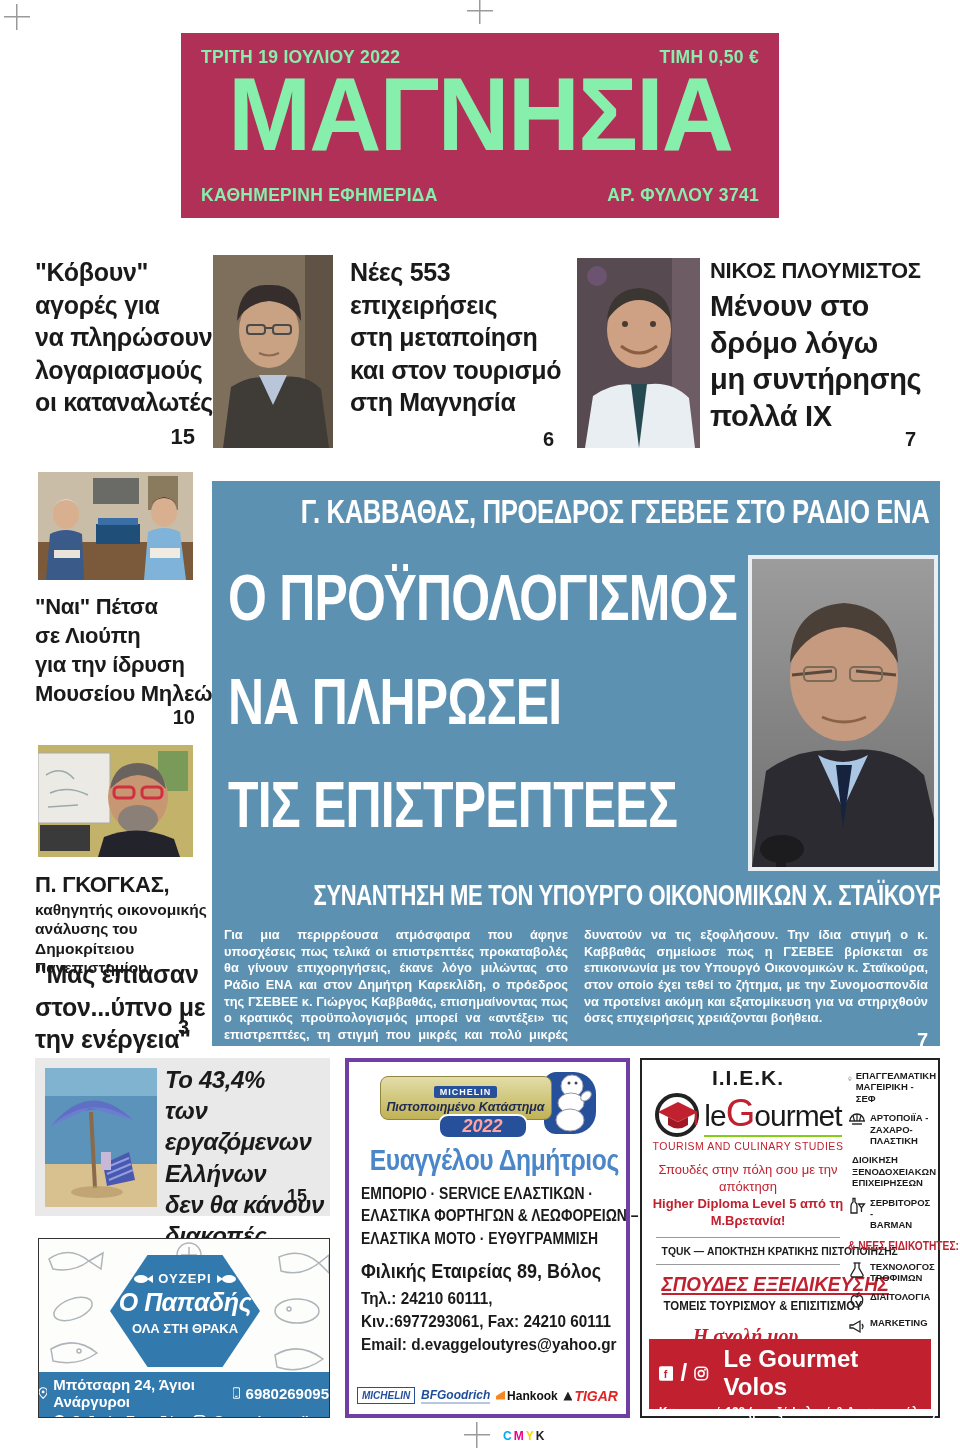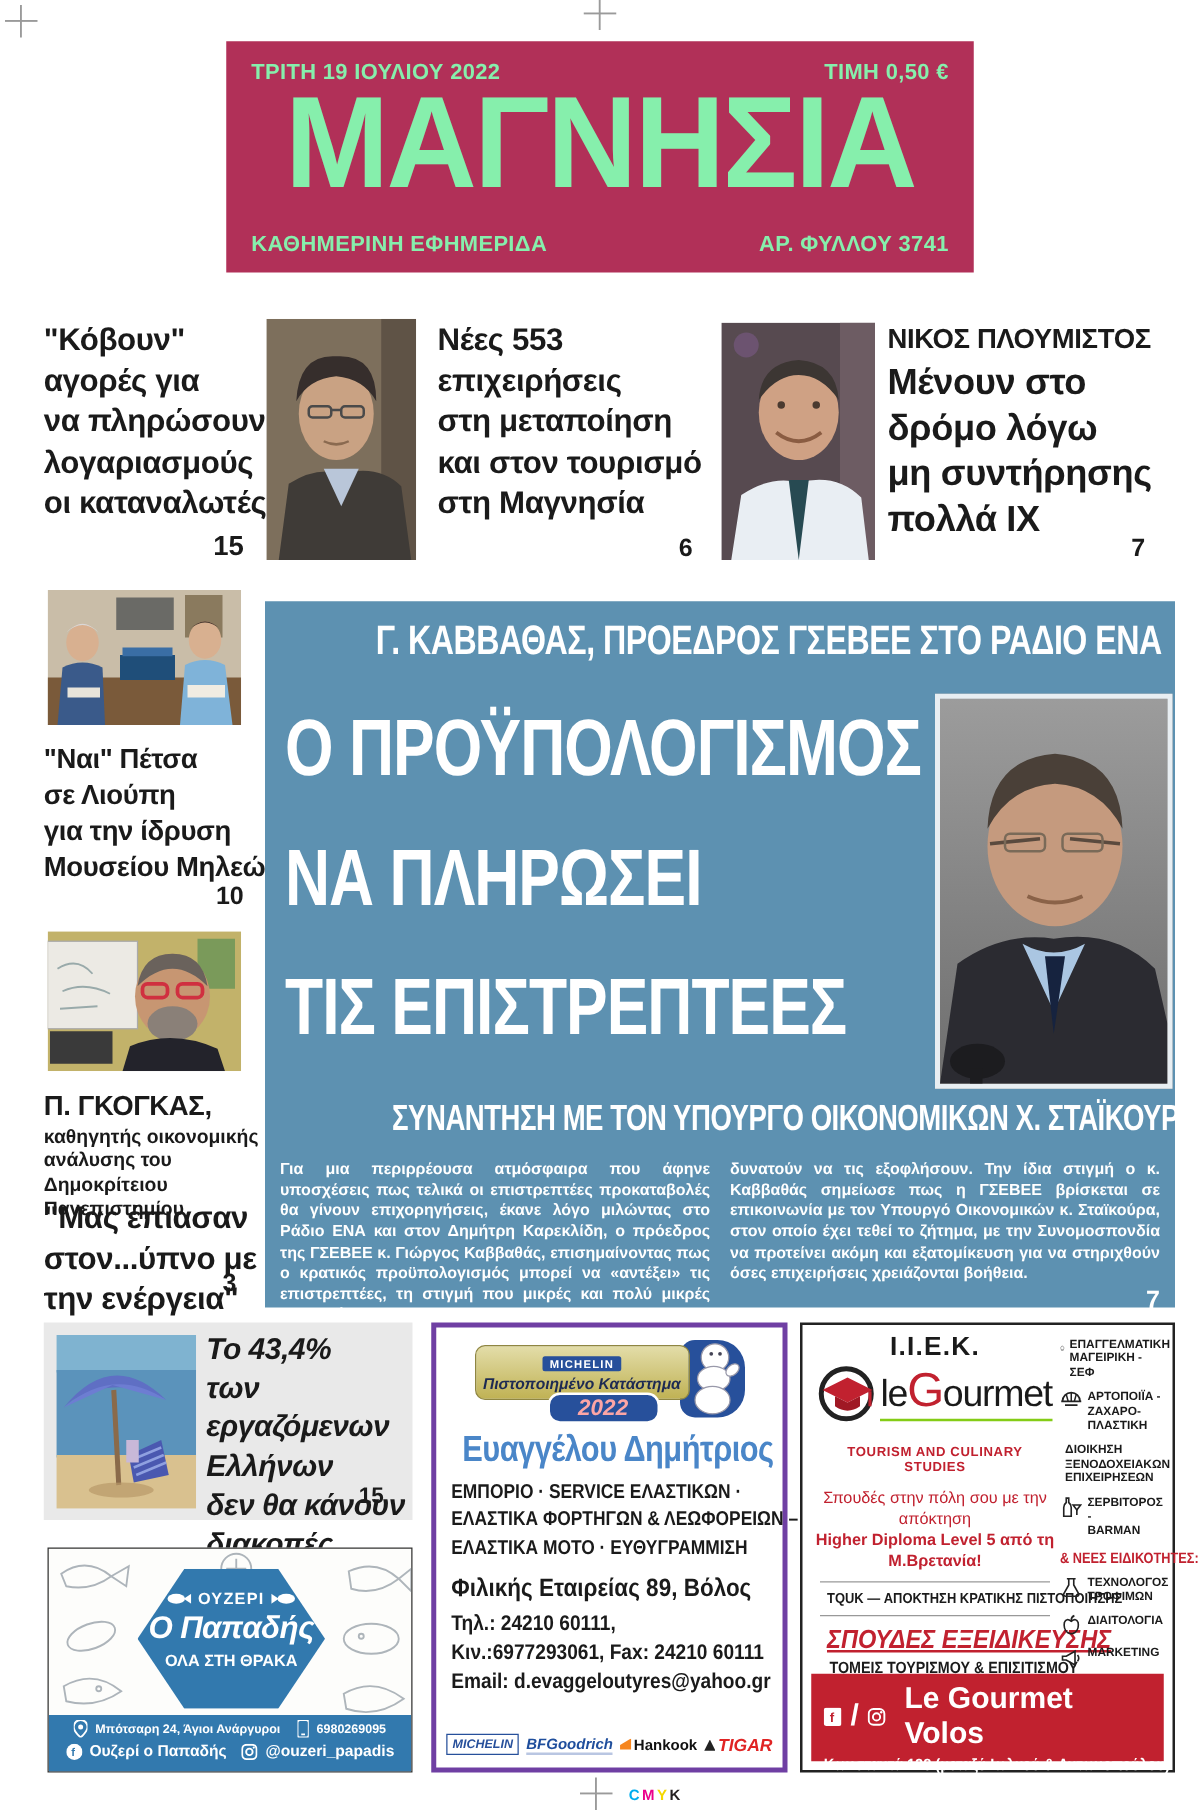--- a/index.html
+++ b/index.html
@@ -41,21 +41,21 @@
   .bb-page { text-align:right; font-size:20px; font-weight:800; margin-top:2px; }
 
   
   .grayblock { left:35px; top:1058px; width:295px; height:158px; background:#e9e9e9; }
 
   
   .ouzeri { left:38px; top:1238px; width:292px; height:180px; border:1px solid #333; background:#fdfdfb; overflow:hidden; }
   .hexagon { position:absolute; left:71px; top:16px; width:150px; height:112px; background:#3279ae;
     clip-path:polygon(25% 0,75% 0,100% 50%,75% 100%,25% 100%,0 50%); color:#fff; text-align:center; padding-top:16px; }
   .ouz-band { position:absolute; left:0; right:0; top:133px; height:47px; background:#3279ae; color:#fff; font-weight:bold; }
-  .ouz-line { display:flex; justify-content:center; align-items:center; gap:6px; font-size:10px; margin-top:4px; }
+  .ouz-line { display:flex; justify-content:center; align-items:center; gap:6px; font-size:15px; margin-top:4px; }
 
   
   .tyres { left:345px; top:1058px; width:285px; height:360px; border:4px solid #6f3fa3; background:#fff; text-align:center; }
   .badge { position:relative; margin:10px auto 0; width:216px; height:64px; }
   .badge-plate { position:absolute; left:0; top:4px; width:172px; height:44px; border-radius:8px;
     background:linear-gradient(#e3dda9,#c0b254); border:1px solid #8f8642; padding-top:4px; }
   .badge-brand { display:inline-block; background:#27509b; color:#fff; font-size:9px; font-weight:bold; padding:1px 6px; border-radius:2px; letter-spacing:1px; }
   .badge-text { font-size:12.5px; font-style:italic; font-weight:bold; color:#1d2a52; margin-top:1px; }
   .badge-year { position:absolute; left:58px; top:42px; width:90px; background:#27509b; color:#fca5a5; font-size:18px; font-style:italic; font-weight:bold; border-radius:10px; border:2px solid #fff; }
   .badge-man { position:absolute; right:0; top:0; width:52px; height:62px; background:#27509b; border-radius:12px 22px 22px 12px; }
@@ -71,21 +71,21 @@
   .br-tigar { color:#e02424; font-size:14px; font-weight:800; font-style:italic; }
   .br-tigar::before { content:""; display:inline-block; width:9px; height:9px; background:#222; clip-path:polygon(0 100%,50% 0,100% 100%); margin-right:2px; }
 
   
   .lg { left:640px; top:1058px; width:300px; height:360px; border:2px solid #222; background:#fff; }
   .lg-left { position:absolute; left:10px; top:6px; width:192px; text-align:center; }
   .lg-header { font-size:21px; font-weight:bold; letter-spacing:1px; }
   .lg-logo { display:flex; align-items:center; justify-content:center; gap:4px; margin-top:2px; }
   .lg-logotext { font-size:30px; font-weight:normal; letter-spacing:-1px; border-bottom:2px solid #84cc16; line-height:1.1; }
   .lg-g { color:#c1212f; font-size:38px; }
-  .lg-tagline { color:#c1212f; font-size:10.5px; font-weight:bold; letter-spacing:.5px; margin-top:18px; }
+  .lg-tagline { color:#c1212f; font-size:10.5px; font-weight:normal; letter-spacing:.5px; margin-top:2px; }
   .lg-promo { color:#c1212f; font-size:13px; margin-top:10px; line-height:1.3; }
   .lg-promo b { font-weight:bold; }
   .lg-hr { border-top:1.5px solid #999; margin:7px 4px; }
   .lg-tquk { font-size:11.5px; font-weight:bold; white-space:nowrap; transform:scaleX(.9); }
   .lg-studies { color:#c1212f; font-size:21px; font-weight:800; font-style:italic; text-decoration:underline; white-space:nowrap; transform:scaleX(.9); margin-top:4px; }
   .lg-studies-sub { font-size:13px; font-weight:bold; white-space:nowrap; transform:scaleX(.88); margin-top:2px; }
   .lg-slogan { font-family:"Liberation Serif", serif; font-style:italic; color:#c1212f; font-size:20px; font-weight:bold; margin-top:10px; line-height:1.3; }
   .lg-right { position:absolute; left:206px; top:10px; width:88px; }
   .lg-item { display:flex; gap:4px; margin-bottom:8px; align-items:flex-start; }
   .lg-item .lbl { font-size:9.5px; font-weight:bold; line-height:1.2; }

